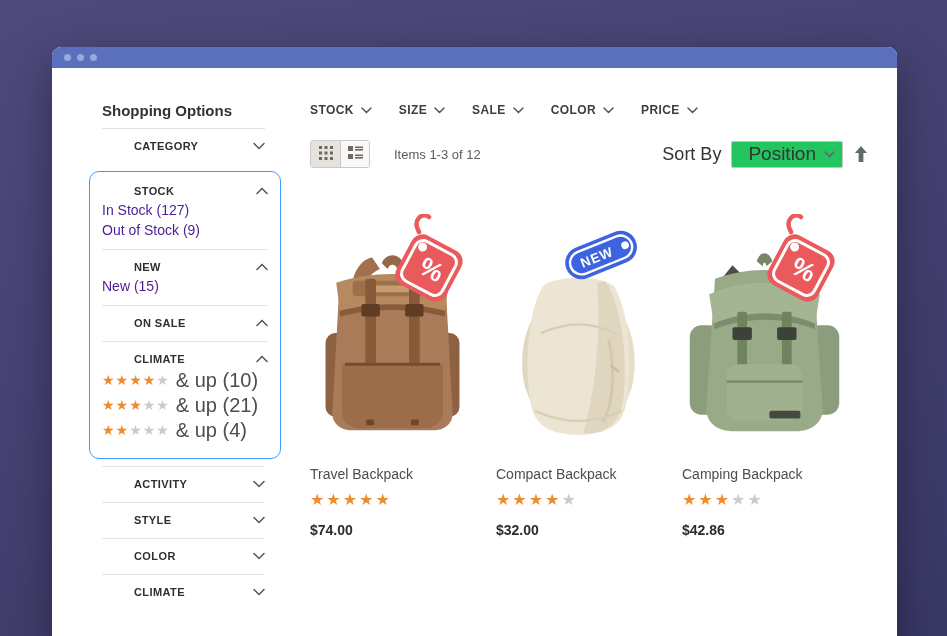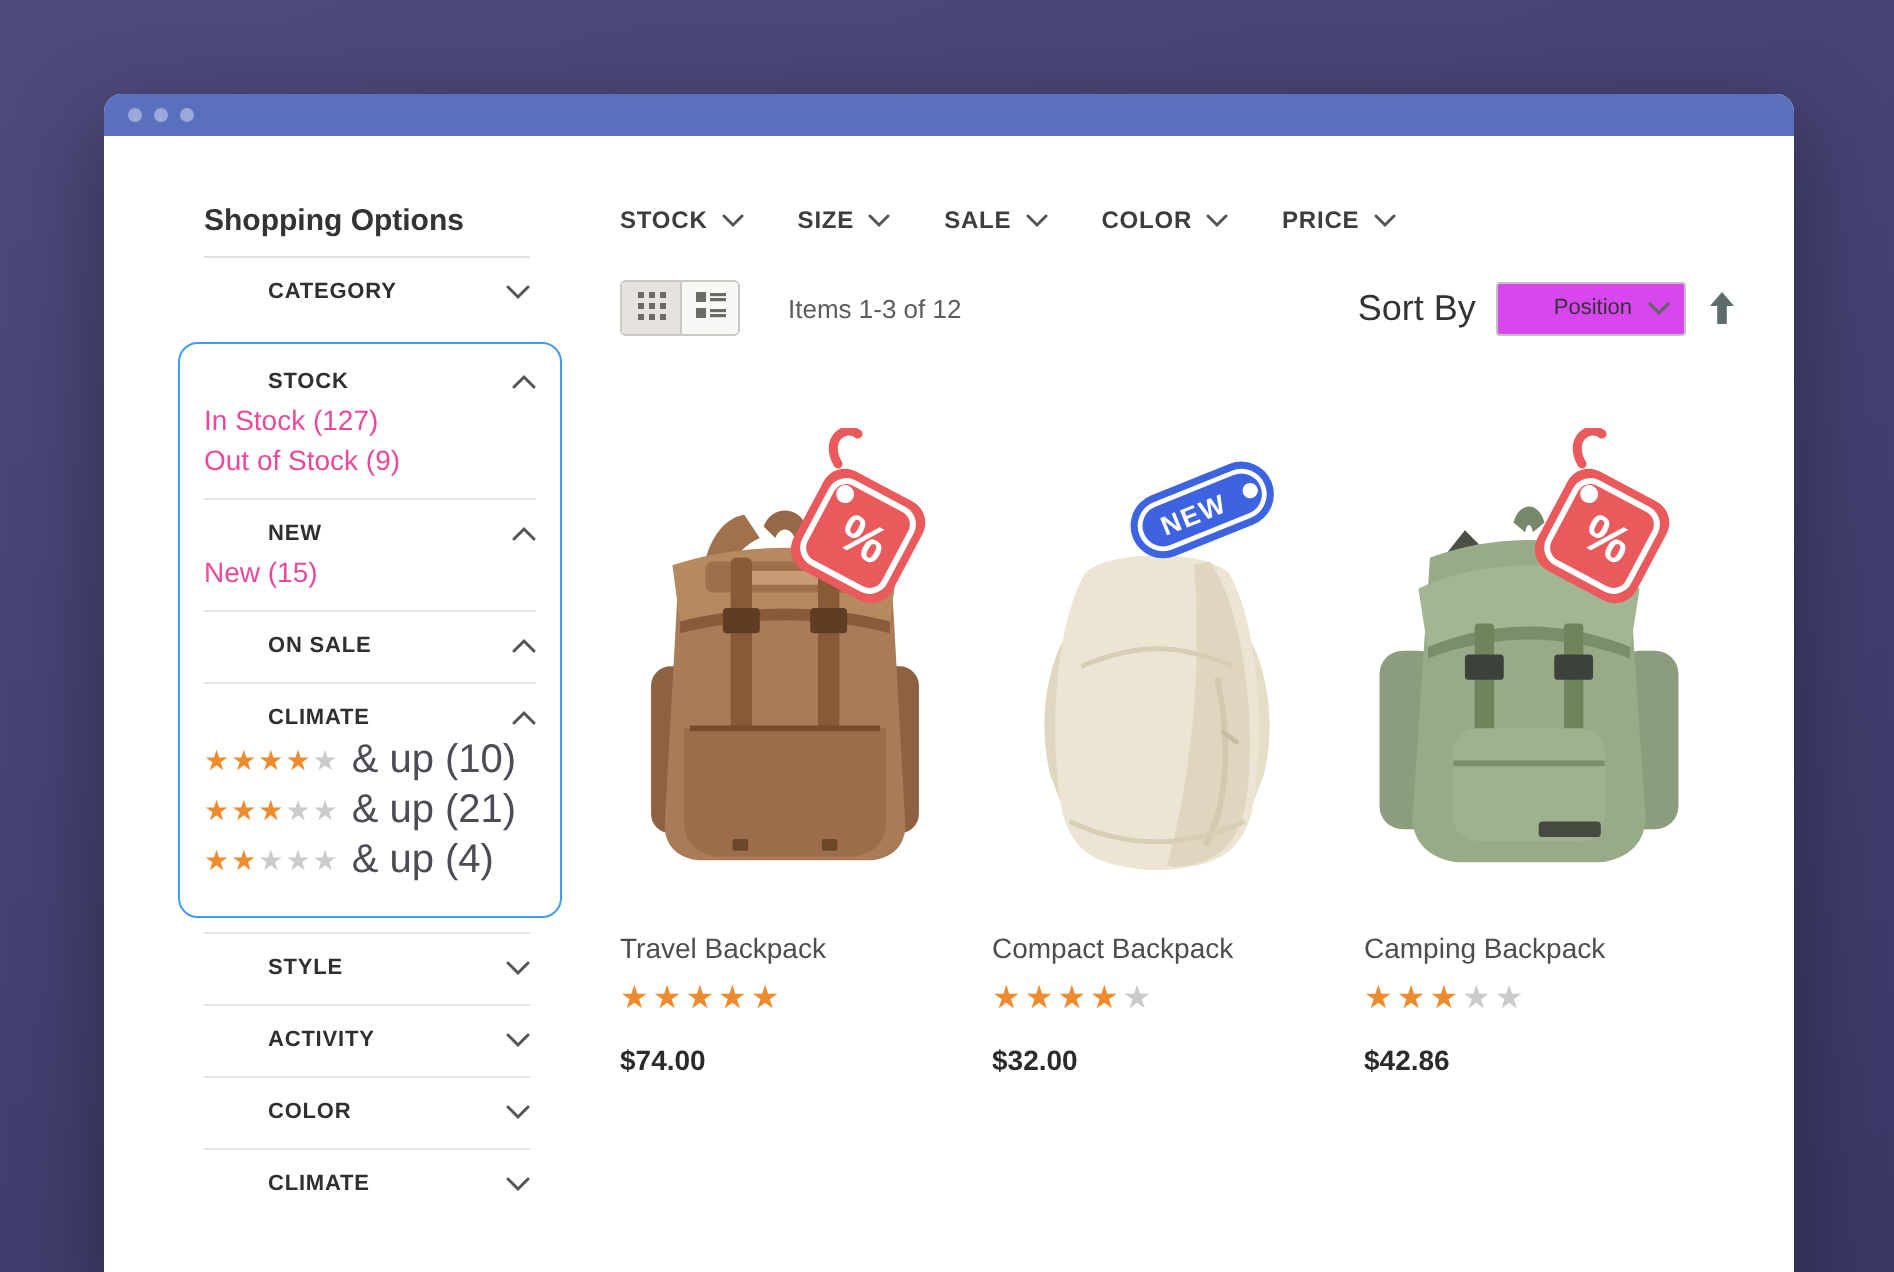--- a/index.html
+++ b/index.html
@@ -20,21 +20,21 @@
 
   
   .sidebar { width:258px; flex:none; padding:34px 0 0 50px; }
   .sb-title { font-size:15px; font-weight:700; color:#333; width:163px; padding-bottom:9px; border-bottom:1px solid #e2e2e2; }
   #sidebar-sections { width:163px; }
   .fsection { border-top:1px solid #e5e5e5; padding:8px 0 9px; }
   #sidebar-sections > .fsection:first-child { border-top:0; }
   .fsection-head { display:flex; justify-content:space-between; align-items:center; padding:3px 0; cursor:pointer; }
   .fsection-label { font-size:11px; font-weight:700; color:#2f2f2f; letter-spacing:.4px;margin-left:32px; }
   .fitems { }
-  .fitem { display:block; font-size:14px; color:#ec4899; padding:2px 0; text-decoration:none; cursor:pointer; }
+  .fitem { display:block; font-size:14px; color:#4c1d95; padding:2px 0; text-decoration:none; cursor:pointer; }
   .highlight-box {
     border:1px solid #419bf9; border-radius:10px; background:#fff;
     margin:7px 0 7px -13px; padding:2px 12px 6px; width:192px;
   }
   .highlight-box .fsection:first-child { border-top:0; }
   .rating-row { display:flex; align-items:center; gap:7px; padding:1px 0; text-decoration:none; cursor:pointer; }
   .stars { display:flex; gap:1px; }
   .star { font-size:14px; line-height:1.4; color:#cbcbcb; }
   .star.filled { color:#ee8b2e; }
   .rating-label { font-size:20px; color:#4c4c55; }
@@ -45,21 +45,21 @@
   .filter-chip { display:flex; align-items:center; gap:7px; font-size:12px; font-weight:700; color:#3d3d3d; letter-spacing:.4px; cursor:pointer; }
 
   .toolbar { margin-top:23px; display:flex; align-items:center; }
   .view-switch { display:flex; border:1px solid #cccac6; border-radius:3px; overflow:hidden; background:#f9f8f6; }
   .vbtn { width:29px; height:26px; display:flex; align-items:center; justify-content:center; background:#f9f8f6; border:none; padding:0; cursor:pointer; }
   .vbtn.active { background:#e6e3de; }
   .vbtn + .vbtn { border-left:1px solid #cccac6; }
   .items-count { margin-left:24px; font-size:13px; color:#5c5c5c;text-align:right; }
   .sorter { margin-left:auto; display:flex; align-items:center; gap:10px; }
   .sort-label { font-size:18px; color:#333; }
-  .sort-select { position:relative; display:flex; align-items:center; height:27px; padding:0 26px 0 28px; border:1px solid #c5c3bf; border-radius:2px; background:#d946ef; font-size:11px; color:#333; cursor:pointer; }
+  .sort-select { position:relative; display:flex; align-items:center; height:27px; padding:0 26px 0 16px; border:1px solid #c5c3bf; border-radius:2px; background:#22c55e; font-size:19px; color:#333; cursor:pointer; }
   .sort-select svg { position:absolute; right:7px; }
   .sort-dir { display:flex; cursor:pointer; margin-left:1px; }
 
   .products { display:grid; grid-template-columns:repeat(3,186px); margin-top:50px; }
   .photo { position:relative; display:block; width:165px; height:238px; text-decoration:none; }
   .art { position:absolute; inset:0; display:none; }
   .art svg { width:100%; height:100%; }
   .badge { position:absolute; display:none; }
   .badge-sale { top:-4px; right:2px; width:92px; height:94px; }
   .badge-new { top:5px; right:13px; width:92px; height:64px; }
@@ -167,32 +167,32 @@
                     <span class="star">★</span>
                     <span class="star">★</span>
                   </span>
                   <span class="rating-label">&amp; up (4)</span>
                 </a>
               </div>
   </div>
 </div>
   <div class="fsection">
     <div class="fsection-head">
-      <span class="fsection-label">STYLE</span>
+      <span class="fsection-label">ACTIVITY</span>
       <svg class="chev-down" width="12" height="8" viewBox="0 0 12 8">
                 <path d="M1 1.5l5 5 5-5" stroke="#555" stroke-width="1.5" fill="none" stroke-linecap="round"></path>
               </svg>
 
     </div>
     <div class="fitems"></div>
   </div>
 
   <div class="fsection">
     <div class="fsection-head">
-      <span class="fsection-label">ACTIVITY</span>
+      <span class="fsection-label">STYLE</span>
       <svg class="chev-down" width="12" height="8" viewBox="0 0 12 8">
                 <path d="M1 1.5l5 5 5-5" stroke="#555" stroke-width="1.5" fill="none" stroke-linecap="round"></path>
               </svg>
 
     </div>
     <div class="fitems"></div>
   </div>
 
   <div class="fsection">
     <div class="fsection-head">

